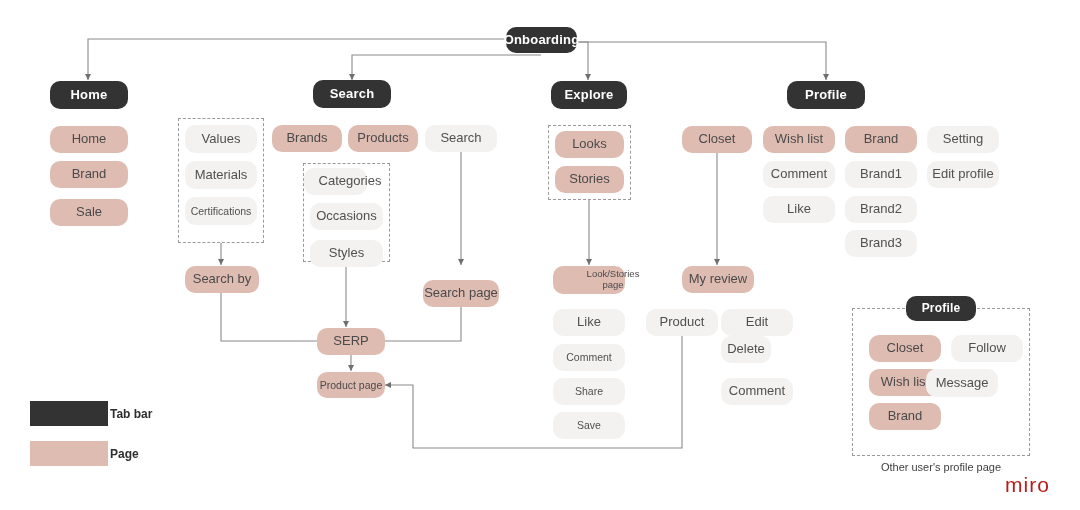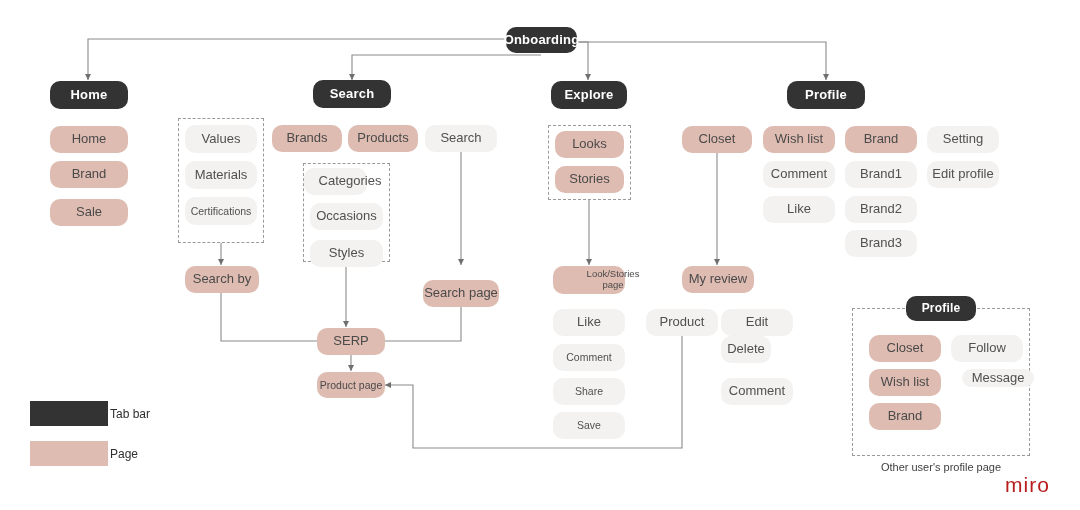--- a/index.html
+++ b/index.html
@@ -50,21 +50,21 @@
   }
   .caption{
     position:absolute;
     font-size:11px;
     color:#3f3f3f;
     text-align:center;
   }
   .legend-label{
     position:absolute;
     font-size:12px;
-    font-weight:normal;
+    font-weight:bold;
     color:#2e2e2e;
   }
   .legend-swatch{position:absolute;}
   .watermark{
     position:absolute;
     font-size:21px;
     color:#b91c1c;
     letter-spacing:1px;
     font-family:"Liberation Sans", sans-serif;
   }
@@ -267,21 +267,21 @@
   </div>
   <div class="node page" style="left:869px;top:369px;width:72px;height:27px;">
     <span>Wish list</span>
   </div>
   <div class="node page" style="left:869px;top:403px;width:72px;height:27px;">
     <span>Brand</span>
   </div>
   <div class="node plain" style="left:951px;top:335px;width:72px;height:27px;">
     <span>Follow</span>
   </div>
-  <div class="node plain" style="left:962px;top:369px;width:72px;height:18px;">
+  <div class="node plain" style="left:926px;top:369px;width:72px;height:28px;">
     <span>Message</span>
   </div>
   <div class="caption" style="left:852px;top:461px;width:178px;">Other user's profile page</div>
 
   <div class="legend-swatch" style="left:30px;top:401px;width:78px;height:25px;background:#333333;"></div>
   <div class="legend-label" style="left:110px;top:407px;">Tab bar</div>
 
   <div class="legend-swatch" style="left:30px;top:441px;width:78px;height:25px;background:#dfbcb2;"></div>
   <div class="legend-label" style="left:110px;top:447px;">Page</div>
 

